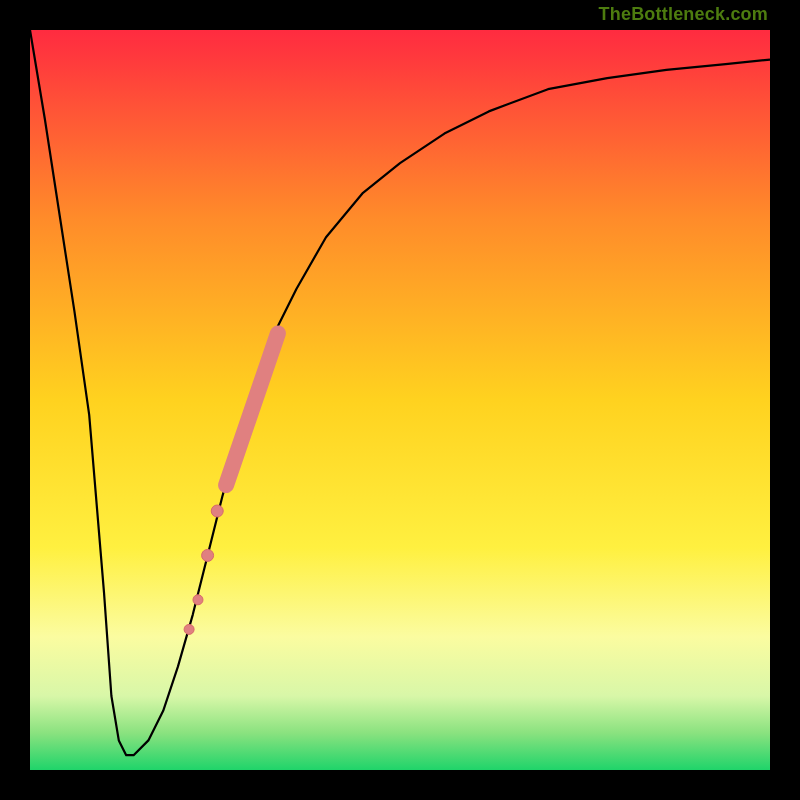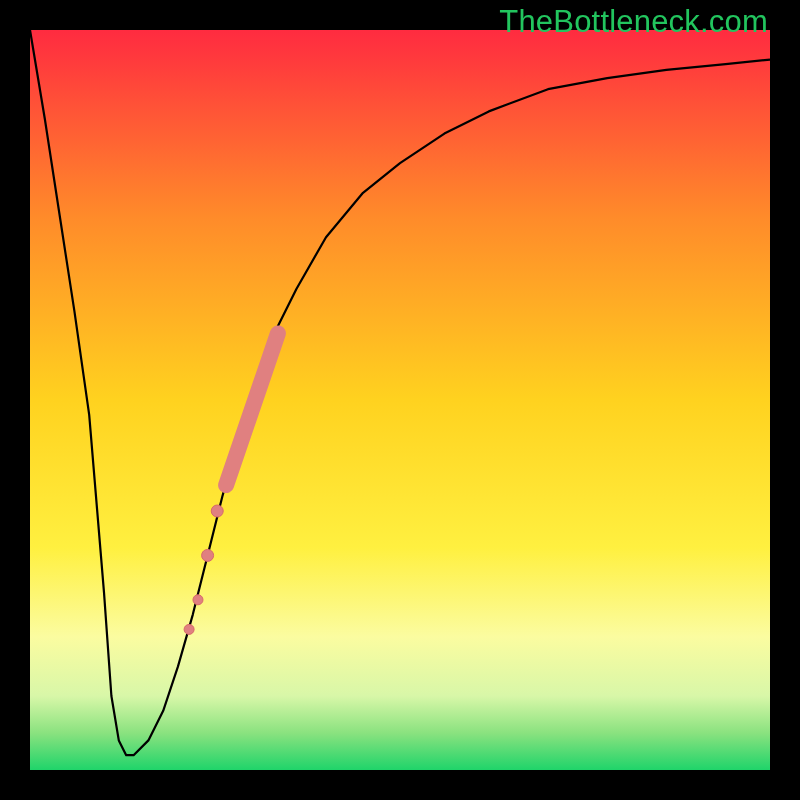--- a/index.html
+++ b/index.html
@@ -24,23 +24,23 @@
     top: 30px;
     width: 740px;
     height: 740px;
     overflow: hidden;
   }
   .watermark {
     position: absolute;
     top: 4px;
     right: 32px;
     font-family: Arial, Helvetica, sans-serif;
-    font-size: 31px;
-    font-weight: 400;
-    color: #22c55e;
+    font-size: 18px;
+    font-weight: 700;
+    color: #4d7c0f;
     letter-spacing: 0.2px;
   }
   svg { display: block; }
 </style>
 </head>
 <body>
 
 <div class="frame">
 
   <div class="plot-area">

